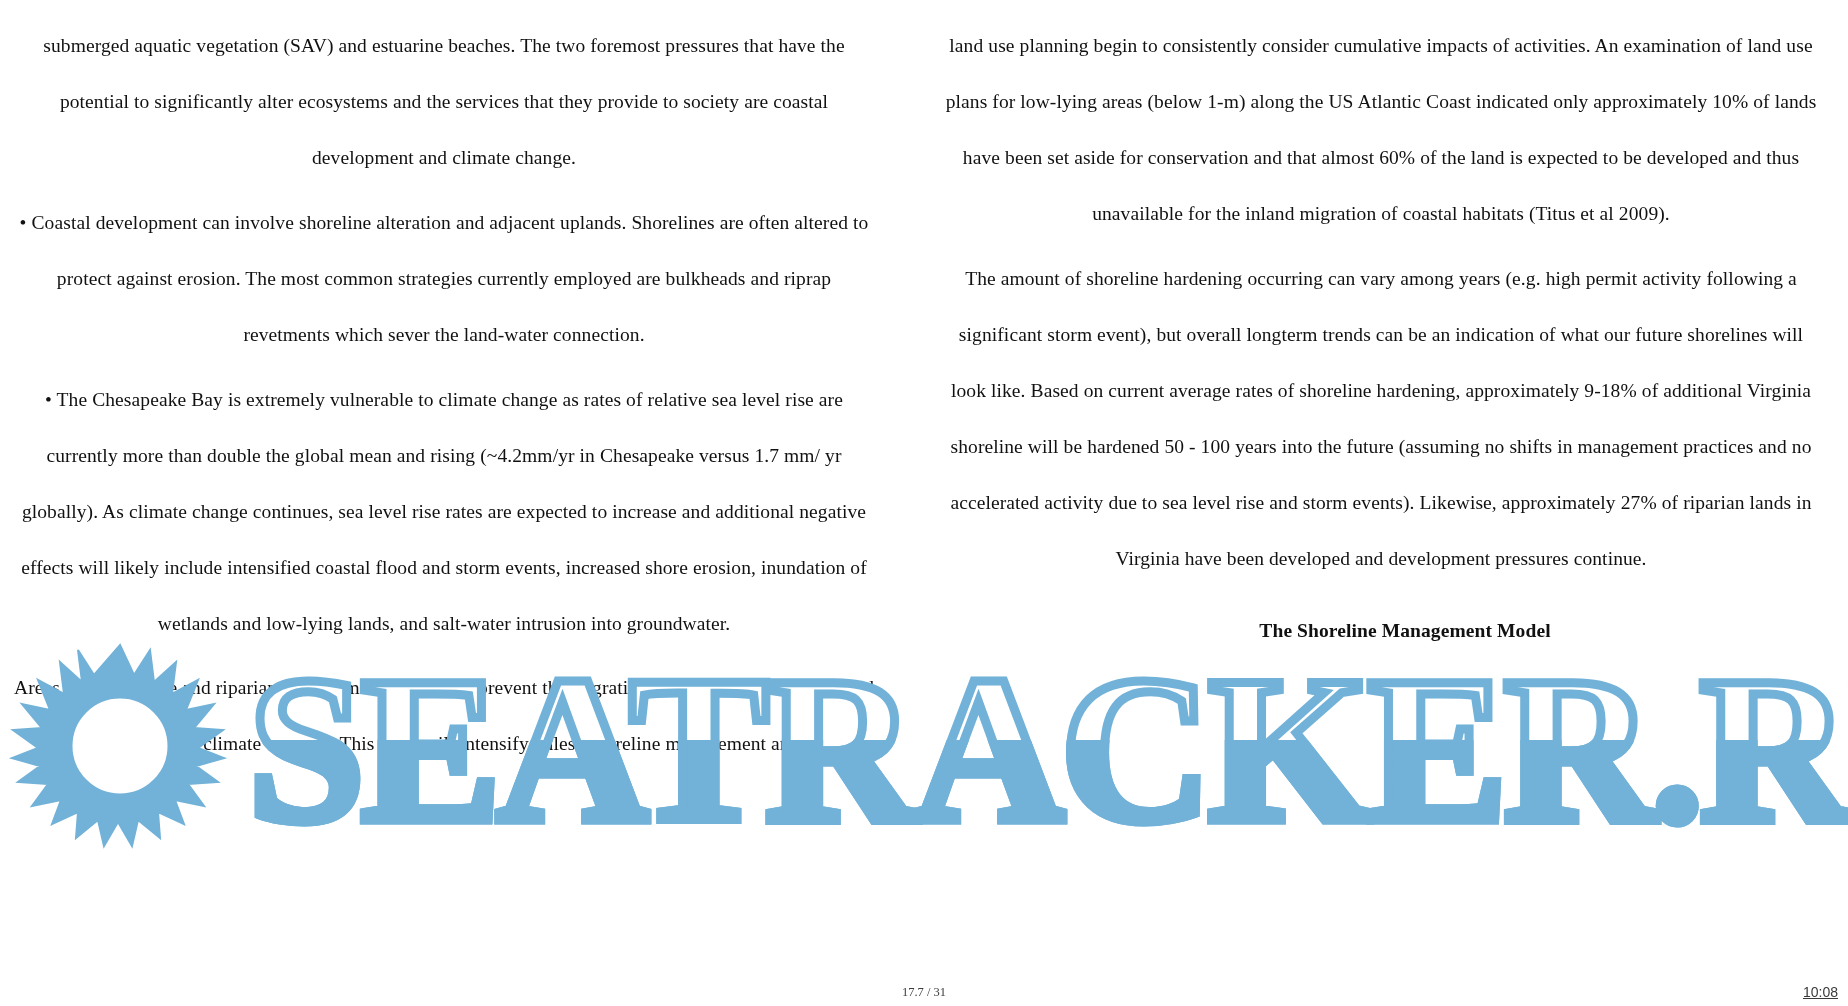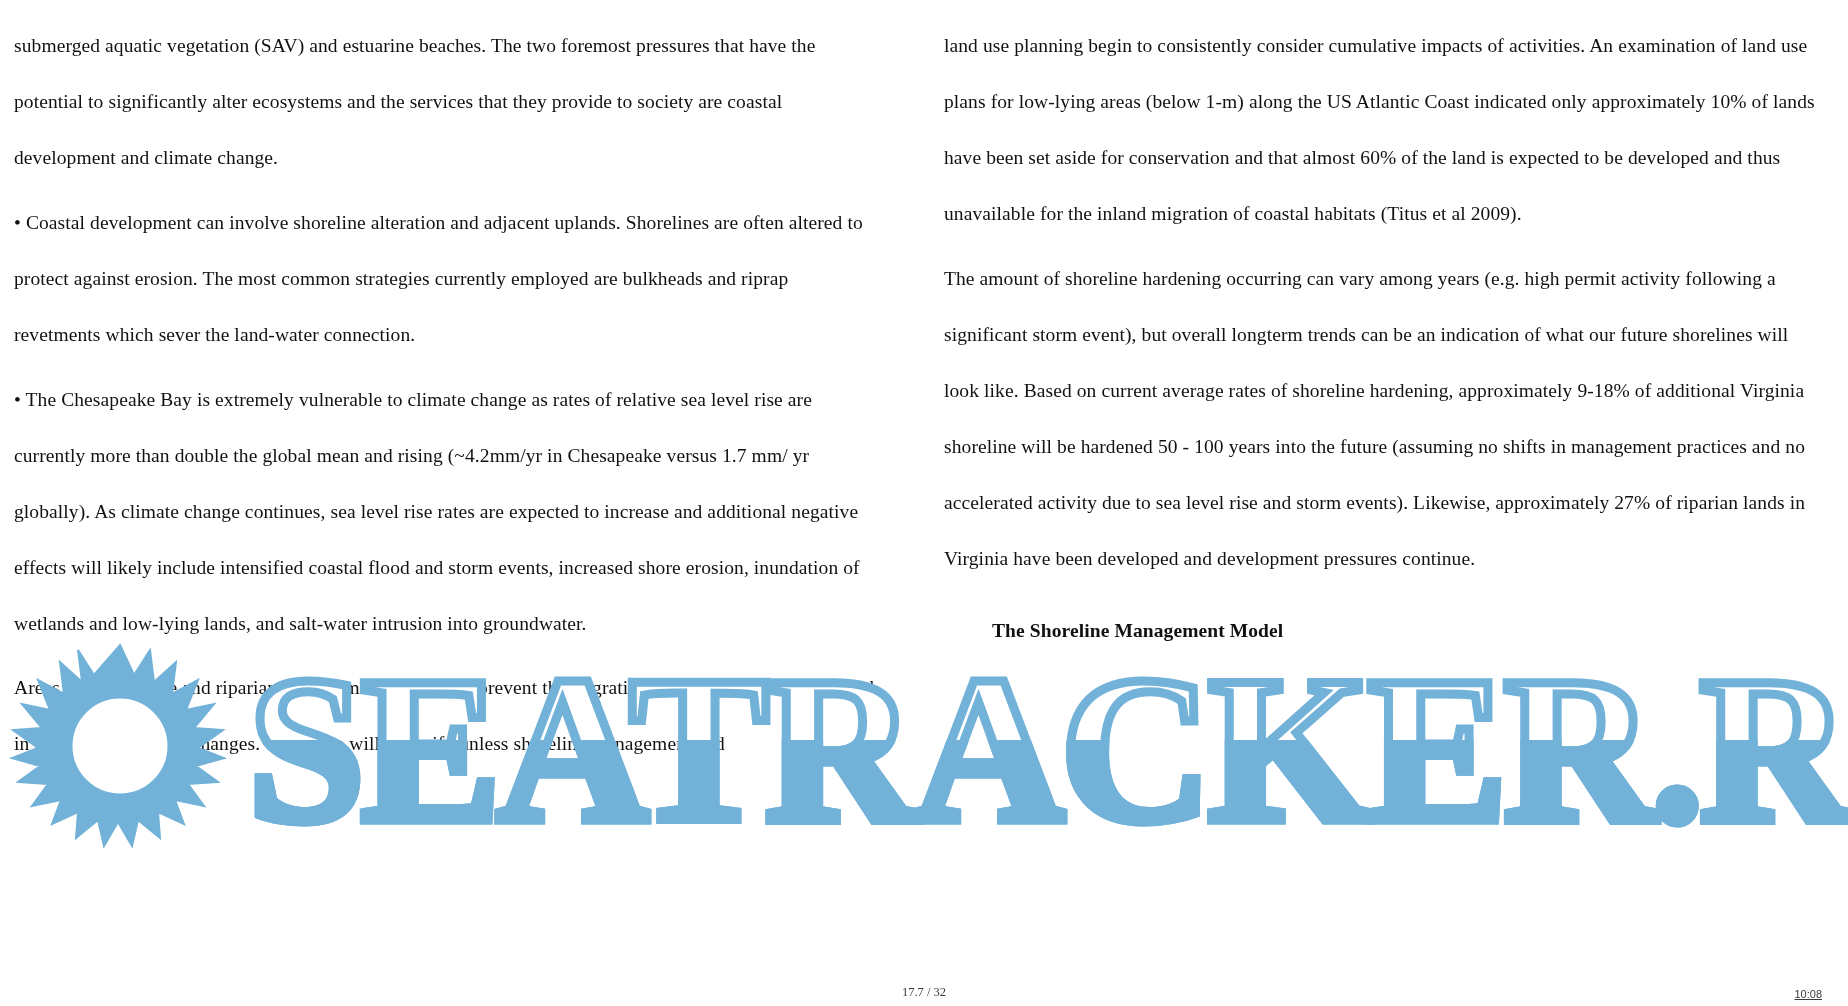--- a/index.html
+++ b/index.html
@@ -29,21 +29,21 @@
     box-sizing: border-box;
     width: 50%;
   }
   .column.left  { padding-right: 40px; padding-left: 4px; }
   .column.right { padding-left: 30px; padding-right: 0; }
 
   p.para {
     margin: 0 0 9px 0;
     font-size: 19.5px;
     line-height: 2.87;
-    text-align: left;
+    text-align: center;
     color: #111111;
     letter-spacing: 0.1px;
   }
 
   p.para.heading {
     font-weight: bold;
     margin-top: 16px;
     margin-left: 48px;
   }
 
@@ -66,23 +66,23 @@
     right: 0;
     bottom: 6px;
     text-align: center;
     font-size: 12.5px;
     color: #3a3a3a;
     font-family: "Liberation Serif", serif;
     z-index: 6;
   }
   .footer-clock {
     position: absolute;
-    right: 26px;
+    right: 10px;
     bottom: 6px;
-    font-size: 11px;
+    font-size: 14px;
     color: #3a3a3a;
     font-family: "Liberation Sans", sans-serif;
     z-index: 6;
     text-decoration: underline;
   }
 </style>
 </head>
 <body>
 
 <div class="page">
@@ -119,14 +119,14 @@
 
     <g font-family="Liberation Serif, serif" font-weight="bold" font-size="210" letter-spacing="-4">
       <text x="248" y="190" fill="#ffffff" stroke="#72b2d8" stroke-width="9">SEATRACKER.RU</text>
       <g clip-path="url(#lowerHalf)">
         <text x="248" y="190" fill="#72b2d8" stroke="#72b2d8" stroke-width="9">SEATRACKER.RU</text>
       </g>
     </g>
   </svg>
 </div>
 
-<div class="footer-page">17.7 / 32</div>
+<div class="footer-page">17.7 / 31</div>
 <div class="footer-clock">10:08</div>
 
 </body></html>

